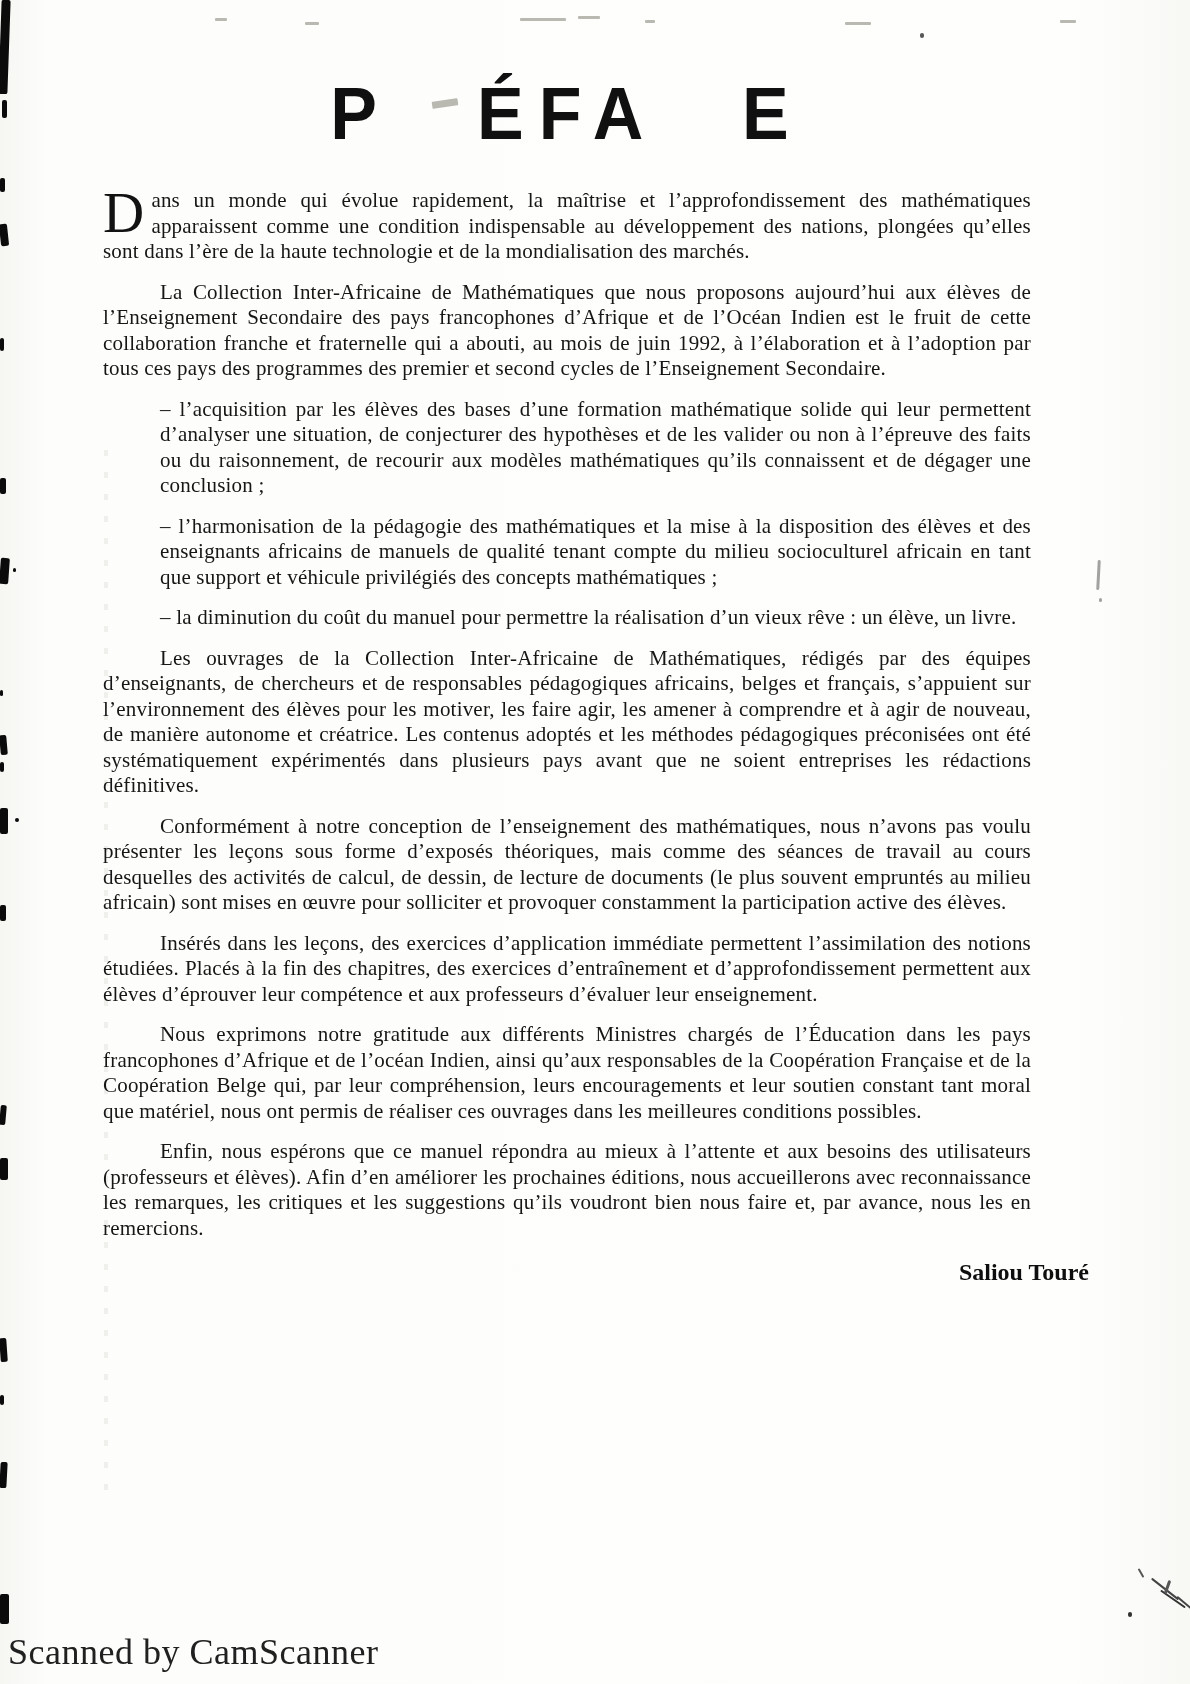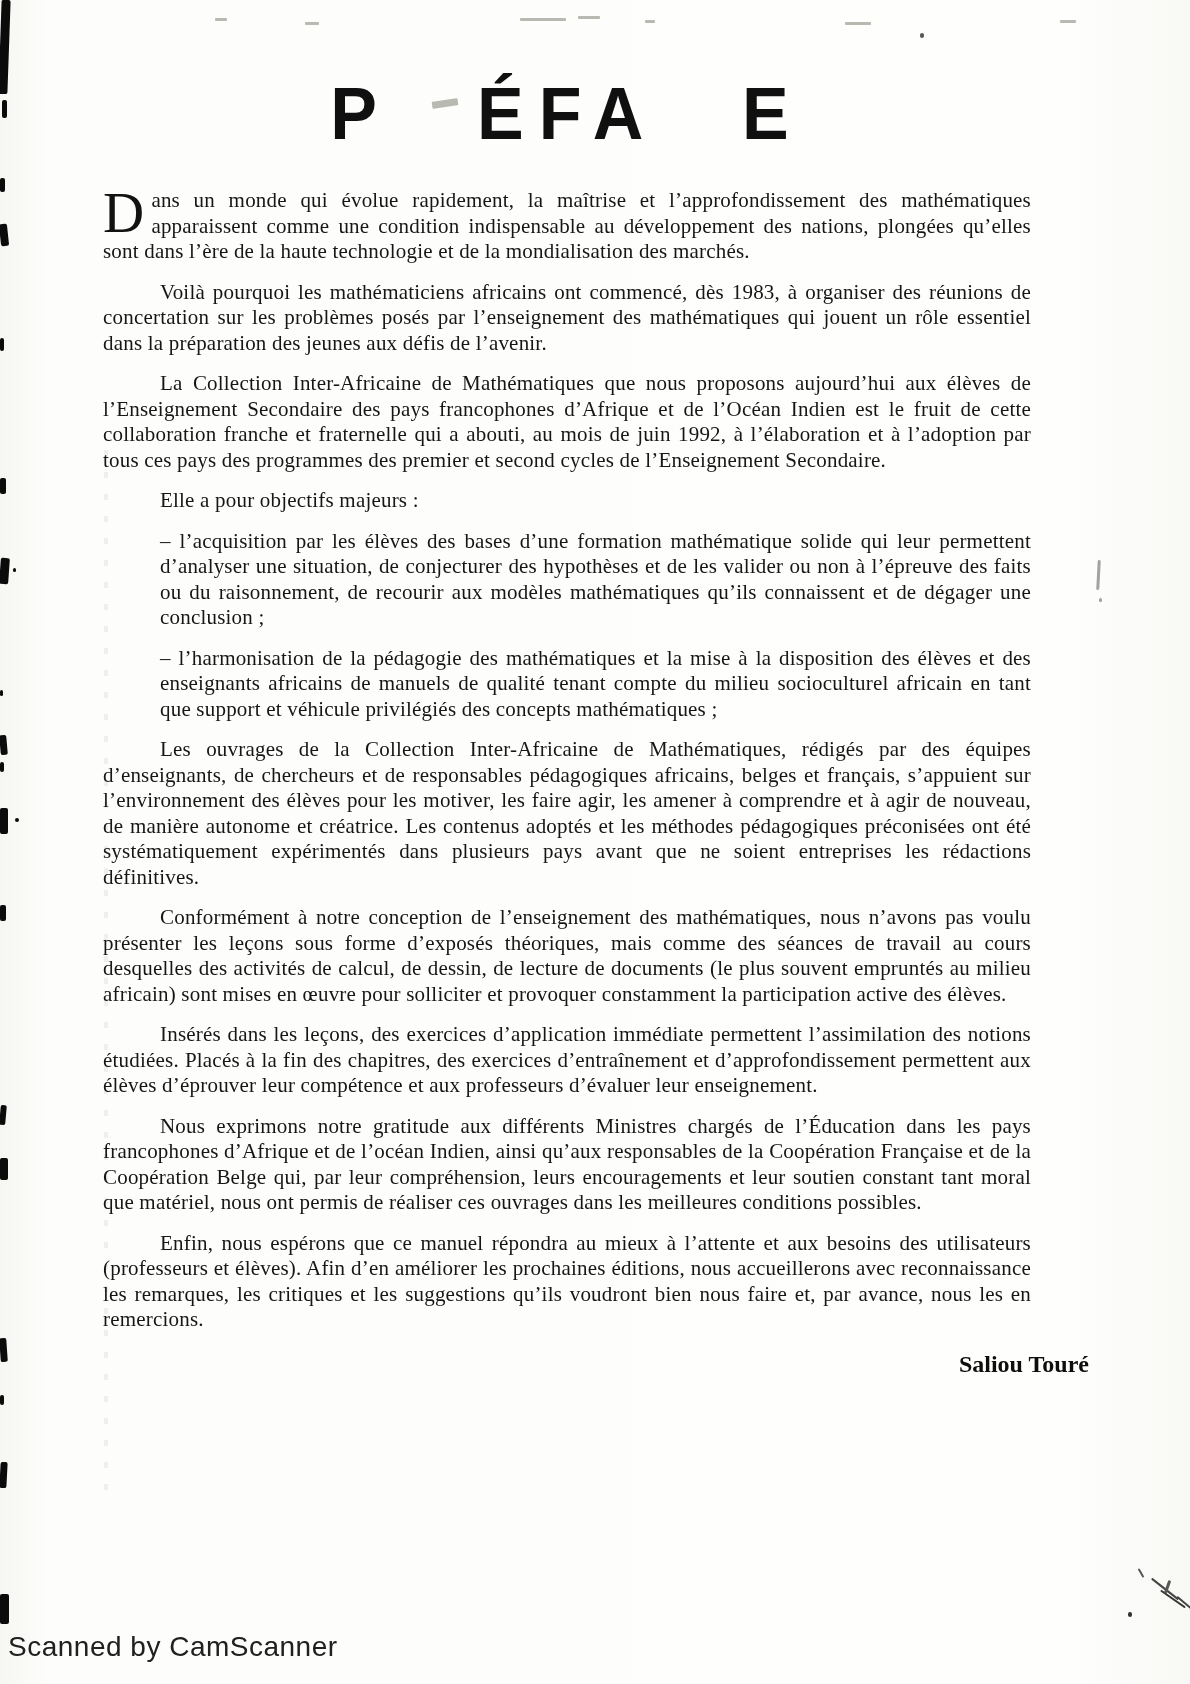--- a/index.html
+++ b/index.html
@@ -55,22 +55,22 @@
     text-align: right;
     font-weight: bold;
     font-size: 24px;
     margin-top: 18px;
     transform: translateX(58px);
     color: #0e0e0e;
   }
   .footer {
     position: absolute;
     left: 8px; top: 1631px;
-    font-family: Liberation Sans, sans-serif;
-    font-size: 28px;
+    font-family: Liberation Serif, serif;
+    font-size: 36px;
     letter-spacing: 0.5px;
     color: #202020;
     text-align: center;
   }
   
   .art { position: absolute; background: #0b0b0b; border-radius: 2px; }
   .art.faint { background: #b9b9b2; border-radius: 1px; }
   .art.grey { background: #575757; }
   .crease {
     position: absolute;
@@ -126,29 +126,28 @@
   <div class="art grey" style="left:1174px; top:1604px; width:26px; height:2px; transform:rotate(40deg); background:#444;"></div>
   <div class="art grey" style="left:1128px; top:1612px; width:4px; height:5px; background:#333;"></div>
 
   <div class="crease"></div>
 
   <div class="content">
     <h1 class="page-title">P ÉFA E</h1>
 
     <p class="para no-indent"><span class="dropcap">D</span><span>ans un monde qui évolue rapidement, la maîtrise et l’approfondissement des mathématiques apparaissent comme une condition indispensable au développement des nations, plongées qu’elles sont dans l’ère de la haute technologie et de la mondialisation des marchés.</span></p>
 
-    <p class="para">Voilà pourquoi les mathématiciens africains ont commencé, dès 1983, à organiser des réunions de concertation sur les problèmes posés par l’enseignement des mathématiques qui jouent un rôle essentiel dans la préparation des jeunes aux défis de l’avenir.</p>
 
     <p class="para">La Collection Inter-Africaine de Mathématiques que nous proposons aujourd’hui aux élèves de l’Enseignement Secondaire des pays francophones d’Afrique et de l’Océan Indien est le fruit de cette collaboration franche et fraternelle qui a abouti, au mois de juin 1992, à l’élaboration et à l’adoption par tous ces pays des programmes des premier et second cycles de l’Enseignement Secondaire.</p>
 
-    <p class="para">Elle a pour objectifs majeurs :</p>
 
     <div class="objectives">
       <p class="para">– l’acquisition par les élèves des bases d’une formation mathématique solide qui leur permettent d’analyser une situation, de conjecturer des hypothèses et de les valider ou non à l’épreuve des faits ou du raisonnement, de recourir aux modèles mathématiques qu’ils connaissent et de dégager une conclusion ;</p>
       <p class="para">– l’harmonisation de la pédagogie des mathématiques et la mise à la disposition des élèves et des enseignants africains de manuels de qualité tenant compte du milieu socioculturel africain en tant que support et véhicule privilégiés des concepts mathématiques ;</p>
+      <p class="para">– la diminution du coût du manuel pour permettre la réalisation d’un vieux rêve : un élève, un livre.</p>
     </div>
 
     <p class="para">Les ouvrages de la Collection Inter-Africaine de Mathématiques, rédigés par des équipes d’enseignants, de chercheurs et de responsables pédagogiques africains, belges et français, s’appuient sur l’environnement des élèves pour les motiver, les faire agir, les amener à comprendre et à agir de nouveau, de manière autonome et créatrice. Les contenus adoptés et les méthodes pédagogiques préconisées ont été systématiquement expérimentés dans plusieurs pays avant que ne soient entreprises les rédactions définitives.</p>
     <p class="para">Conformément à notre conception de l’enseignement des mathématiques, nous n’avons pas voulu présenter les leçons sous forme d’exposés théoriques, mais comme des séances de travail au cours desquelles des activités de calcul, de dessin, de lecture de documents (le plus souvent empruntés au milieu africain) sont mises en œuvre pour solliciter et provoquer constamment la participation active des élèves.</p>
     <p class="para">Insérés dans les leçons, des exercices d’application immédiate permettent l’assimilation des notions étudiées. Placés à la fin des chapitres, des exercices d’entraînement et d’approfondissement permettent aux élèves d’éprouver leur compétence et aux professeurs d’évaluer leur enseignement.</p>
     <p class="para">Nous exprimons notre gratitude aux différents Ministres chargés de l’Éducation dans les pays francophones d’Afrique et de l’océan Indien, ainsi qu’aux responsables de la Coopération Française et de la Coopération Belge qui, par leur compréhension, leurs encouragements et leur soutien constant tant moral que matériel, nous ont permis de réaliser ces ouvrages dans les meilleures conditions possibles.</p>
     <p class="para">Enfin, nous espérons que ce manuel répondra au mieux à l’attente et aux besoins des utilisateurs (professeurs et élèves). Afin d’en améliorer les prochaines éditions, nous accueillerons avec reconnaissance les remarques, les critiques et les suggestions qu’ils voudront bien nous faire et, par avance, nous les en remercions.</p>
 
     <div class="signature">Saliou Touré</div>
   </div>

